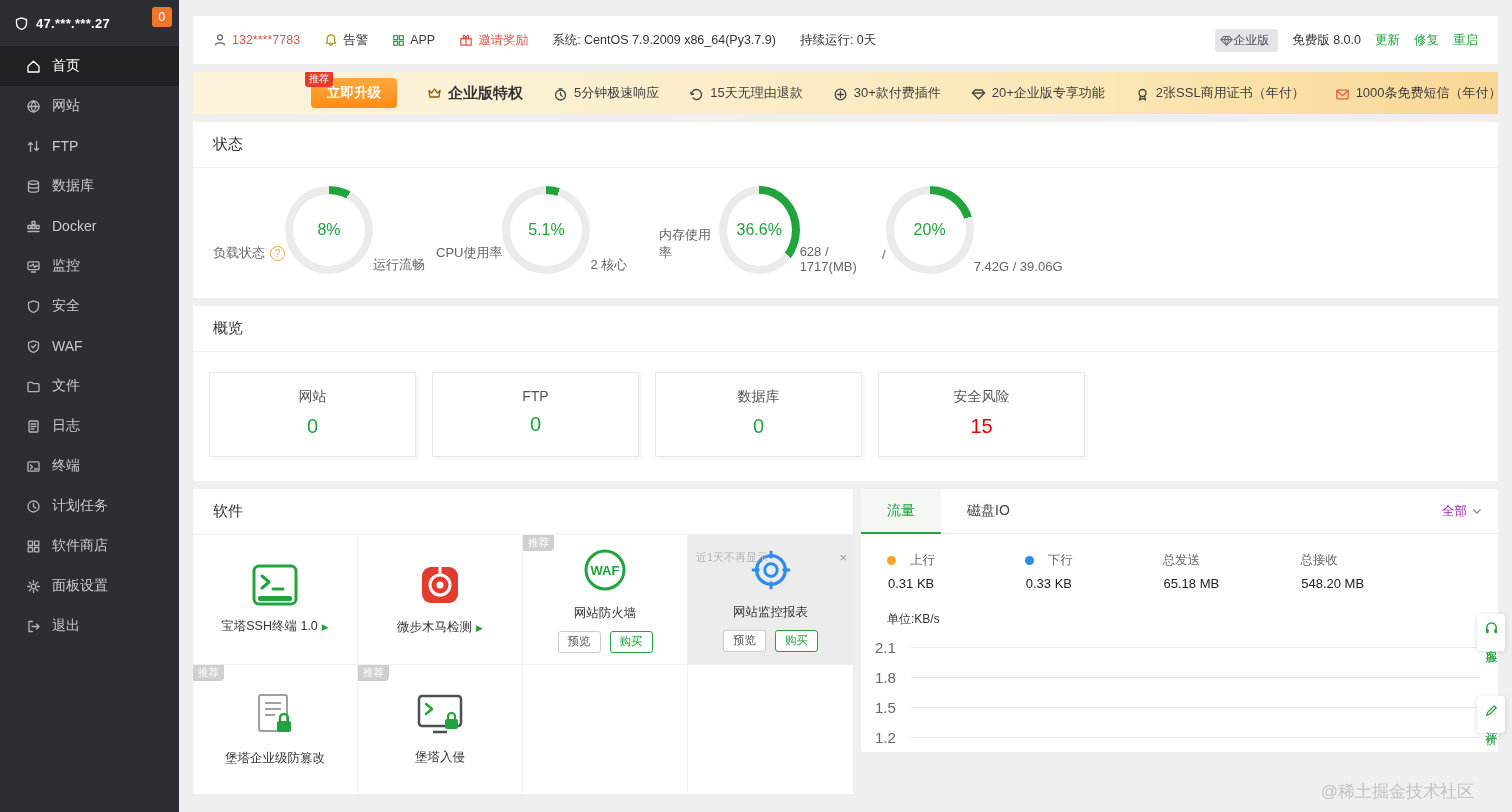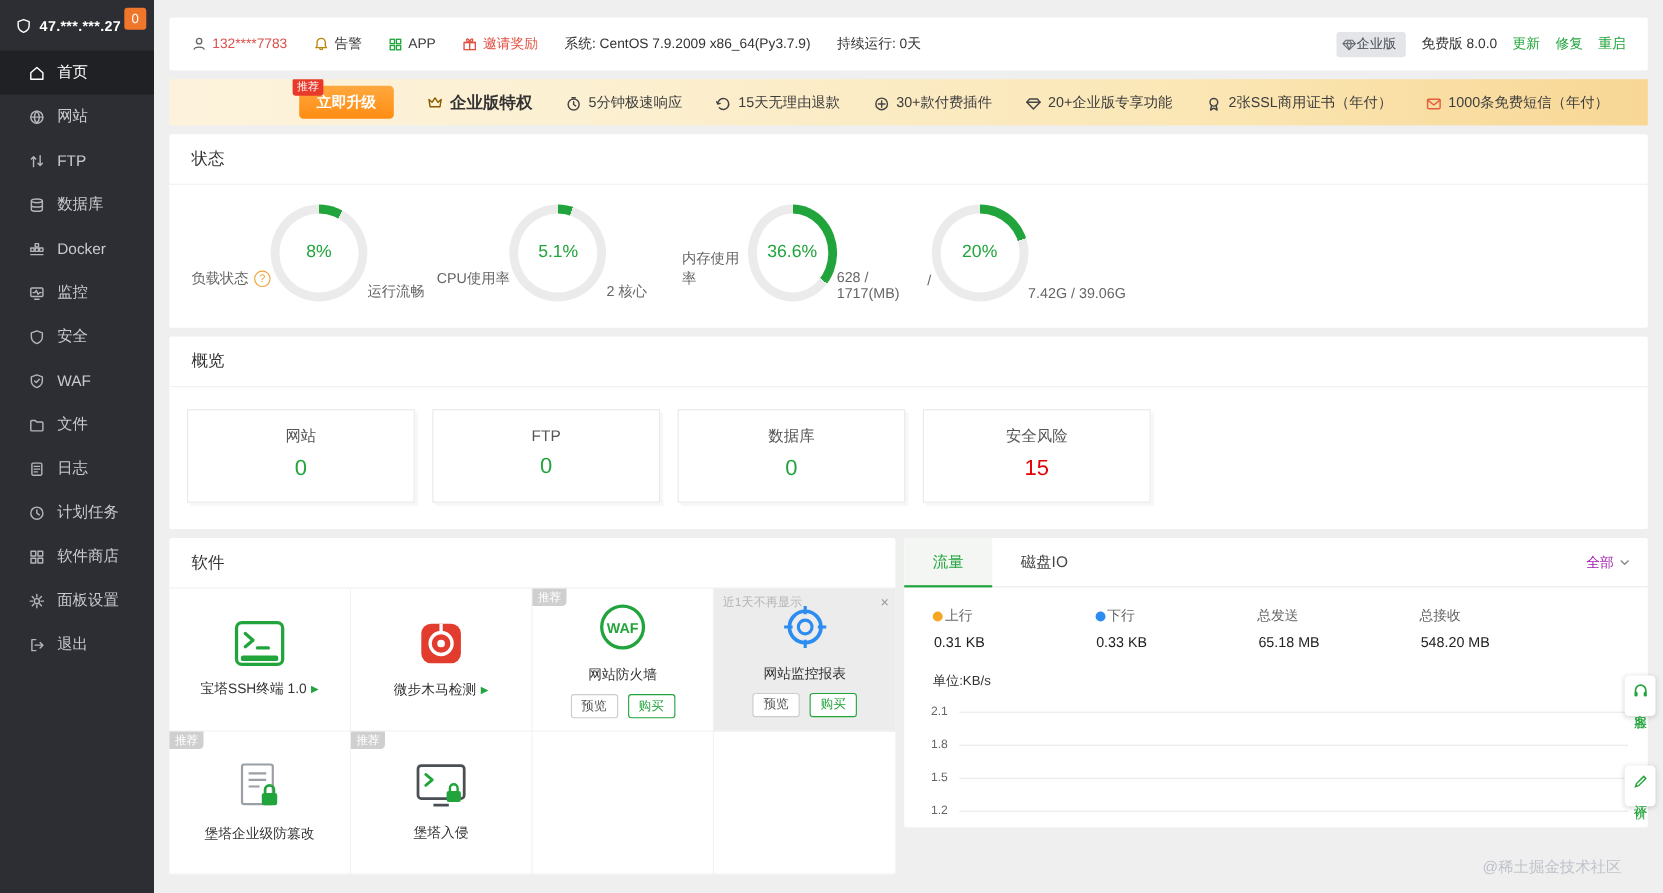--- a/index.html
+++ b/index.html
@@ -1,20 +1,20 @@
 <!DOCTYPE html>
 <html><head>
 <meta charset="utf-8">
 <style>
   * { margin:0; padding:0; box-sizing:border-box; }
   html,body { width:1512px; height:812px; overflow:hidden; }
   body { display:flex; background:#efeff0; font-family:"Liberation Sans","DejaVu Sans",sans-serif; font-size:13px; color:#333; position:relative; }
 
   
-  .sidebar { width:140px; flex-shrink:0; background:#2d2e33; color:#c9cacd; position:relative;text-align:center; }
+  .sidebar { width:179px; flex-shrink:0; background:#2d2e33; color:#c9cacd; position:relative;text-align:center; }
   .sb-top { height:46px; display:flex; align-items:center; padding-left:14px; gap:7px; color:#fff; font-size:13px; font-weight:bold; letter-spacing:.3px; cursor:pointer; }
   .sb-badge { position:absolute; top:7px; right:7px; width:20px; height:20px; background:#f0762b; color:#fff; font-size:12px; font-weight:normal; border-radius:3px; display:flex; align-items:center; justify-content:center; }
   .sb-item { height:40px; display:flex; align-items:center; gap:11px; padding-left:26px; font-size:14px; cursor:pointer; }
   .sb-item.active { background:#202125; color:#fff; }
   .mi { width:15px; height:15px; display:inline-flex; }
   .mi svg { width:15px; height:15px; stroke:#b4b5bb; fill:none; stroke-width:1.3; stroke-linecap:round; stroke-linejoin:round; }
   .sb-item.active .mi svg { stroke:#fff; }
 
   
   .main { flex:1; padding:16px 14px 0 14px; display:flex; flex-direction:column; gap:8px; overflow:hidden; }
@@ -70,48 +70,48 @@
   .sw-cell { height:130px; border-right:1px solid #f2f2f2; border-bottom:1px solid #f2f2f2; display:flex; flex-direction:column; align-items:center; justify-content:center; gap:9px; position:relative; cursor:pointer; }
   .sw-cell:nth-child(4n) { border-right:none; }
   .sw-cell.dim { background:#ececec; }
   .sw-badge { position:absolute; top:0; left:0; background:#cfcfcf; color:#fff; font-size:10.5px; padding:1px 5px; border-radius:0 0 4px 0; }
   .sw-name { font-size:12.5px; color:#333; display:flex; align-items:center; gap:4px; }
   .play { color:#21a43b; font-size:9px; }
   .sw-btns { display:flex; gap:9px; }
   .sw-btns button { font-size:11.5px; padding:2.5px 9px; border-radius:3px; background:#fff; cursor:pointer; font-family:inherit; }
   .btn-preview { border:1px solid #ccc; color:#555; }
   .btn-buy { border:1px solid #21a43b; color:#21a43b; }
-  .sw-overlay-bar { position:absolute; top:5px; left:8px; right:6px; display:flex; align-items:center; justify-content:space-between; font-size:11px; color:#b5b5b5; }
+  .sw-overlay-bar { position:absolute; top:15px; left:8px; right:6px; display:flex; align-items:center; justify-content:space-between; font-size:11px; color:#b5b5b5; }
   .sw-close { cursor:pointer; font-size:13px; color:#9a9a9a; }
 
   
   .tr-head { display:flex; align-items:center; border-bottom:1px solid #ebebeb; }
   .tr-tab { padding:13px 26px; font-size:14px; color:#444; cursor:pointer; position:relative; }
   .tr-tab.active { color:#21a43b; background:#f4f6f4; }
   .tr-tab.active::after { content:""; position:absolute; left:0; right:0; bottom:-1px; height:2px; background:#21a43b; }
   .tr-filter { margin-left:auto; margin-right:16px; display:flex; align-items:center; gap:5px; font-size:12.5px; color:#a21caf; cursor:pointer; }
   .legend-row { display:flex; padding:18px 60px 0 26px; }
   .legend-col { flex:1; display:flex; flex-direction:column; gap:7px; }
-  .legend-label { display:flex; align-items:center; gap:2px; font-size:12.5px; color:#666; }
+  .legend-label { display:flex; align-items:center; gap:14px; font-size:12.5px; color:#666; }
   .dot { width:9px; height:9px; border-radius:50%; display:inline-block; }
   .dot-up { background:#f5a623; }
   .dot-down { background:#2d8cf0; }
   .legend-val { font-size:13px; color:#222; padding-left:1px; }
   .tr-unit { padding:20px 0 4px 26px; font-size:12px; color:#333; }
   .grid-row { display:flex; align-items:center; height:30px; padding:0 18px 0 14px; }
-  .grid-tick { width:36px; text-align:center; font-size:11px; color:#666; }
+  .grid-tick { width:36px; text-align:left; font-size:15px; color:#666; }
   .grid-line { flex:1; height:1px; background:#e9e9e9; }
 
   
   .float-btn { position:absolute; right:7px; width:28px; background:#fff; border-radius:4px; box-shadow:0 1px 5px rgba(0,0,0,.15); display:flex; flex-direction:column; align-items:center; padding:7px 0; gap:4px; cursor:pointer; z-index:40; }
   .float-btn .vtxt { writing-mode:vertical-rl; color:#21a43b; font-size:12px; letter-spacing:2px; }
   .float-service { top:614px; }
   .float-rate { top:696px; }
 
-  .watermark { position:absolute; right:38px; top:780px; font-size:14px; color:#bfc3c9; z-index:30; }
+  .watermark { position:absolute; right:38px; top:780px; font-size:17px; color:#bfc3c9; z-index:30; }
 </style>
 </head>
 <body>
 
 <aside class="sidebar">
   <div class="sb-top">
     <span class="mi">
         <svg viewBox="0 0 15 15" style="stroke:#fff">
           <path d="M7.5 1.8 12.5 3.6v3.6c0 3-2.1 5.2-5 6.2-2.9-1-5-3.2-5-6.2V3.6z"></path>
         </svg>
@@ -201,20 +201,29 @@
         <span>文件</span>
       </div>
     <div class="sb-item">
         <span class="mi">
           <svg viewBox="0 0 15 15">
             <rect x="3" y="2" width="9" height="11" rx="1"></rect>
             <path d="M5 5h5M5 7.5h5M5 10h3"></path>
           </svg>
         </span>
         <span>日志</span>
+      </div>
+    <div class="sb-item">
+        <span class="mi">
+          <svg viewBox="0 0 15 15">
+            <rect x="2" y="2.8" width="11" height="9.4" rx="1"></rect>
+            <path d="M4.5 6l2 2-2 2M8.5 10h3"></path>
+          </svg>
+        </span>
+        <span>终端</span>
       </div>
     <div class="sb-item">
         <span class="mi">
           <svg viewBox="0 0 15 15">
             <circle cx="7.5" cy="7.5" r="5.5"></circle>
             <path d="M7.5 4.5v3l2.2 1.6"></path>
           </svg>
         </span>
         <span>计划任务</span>
       </div>

